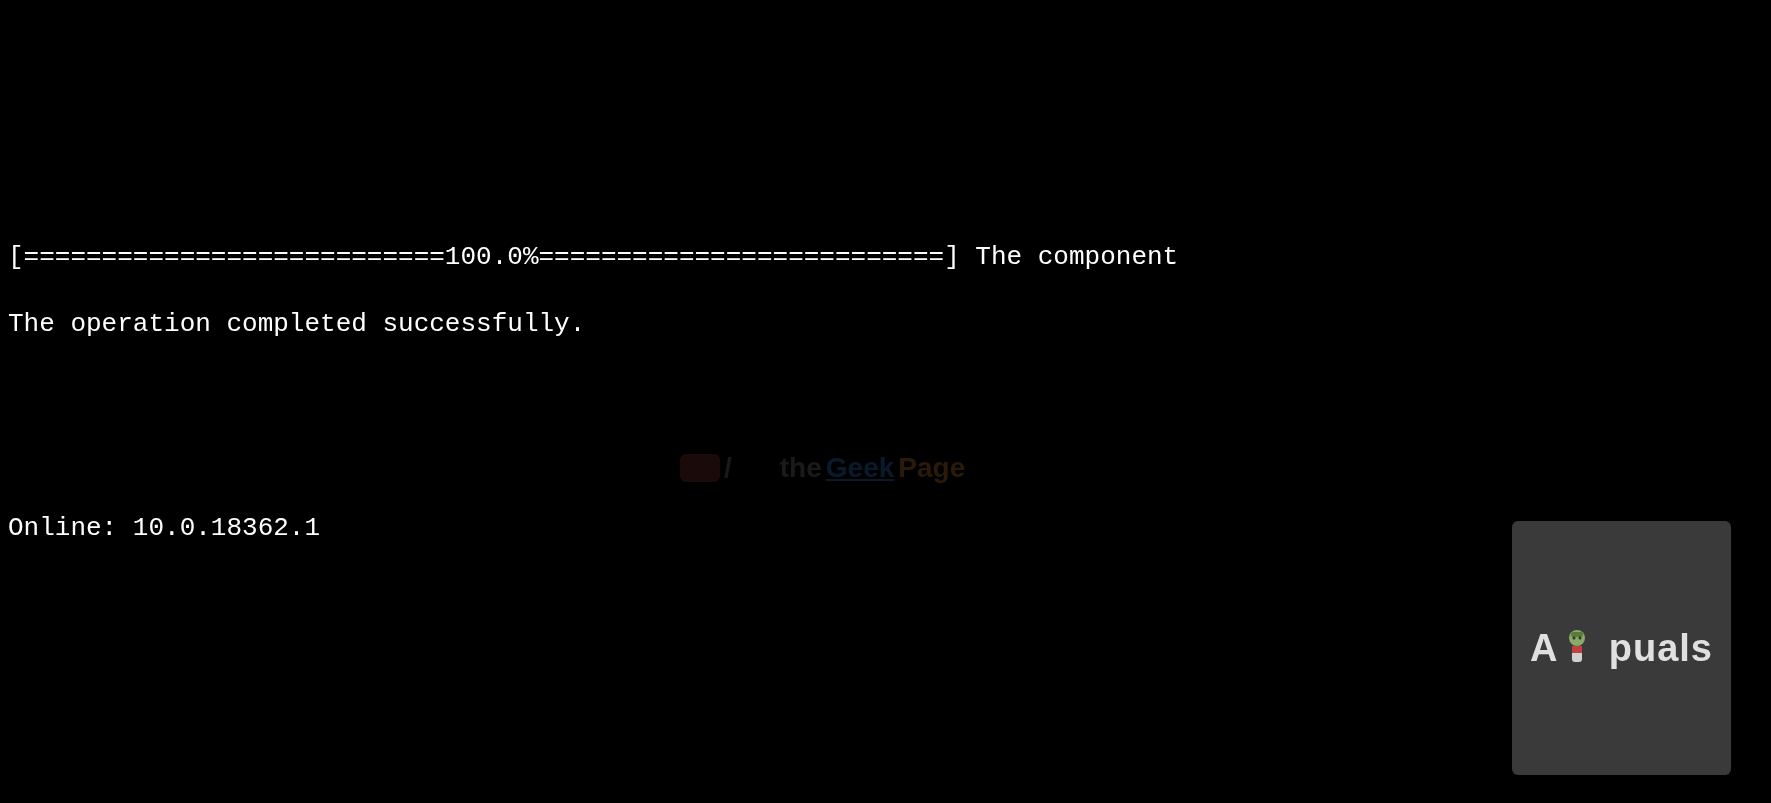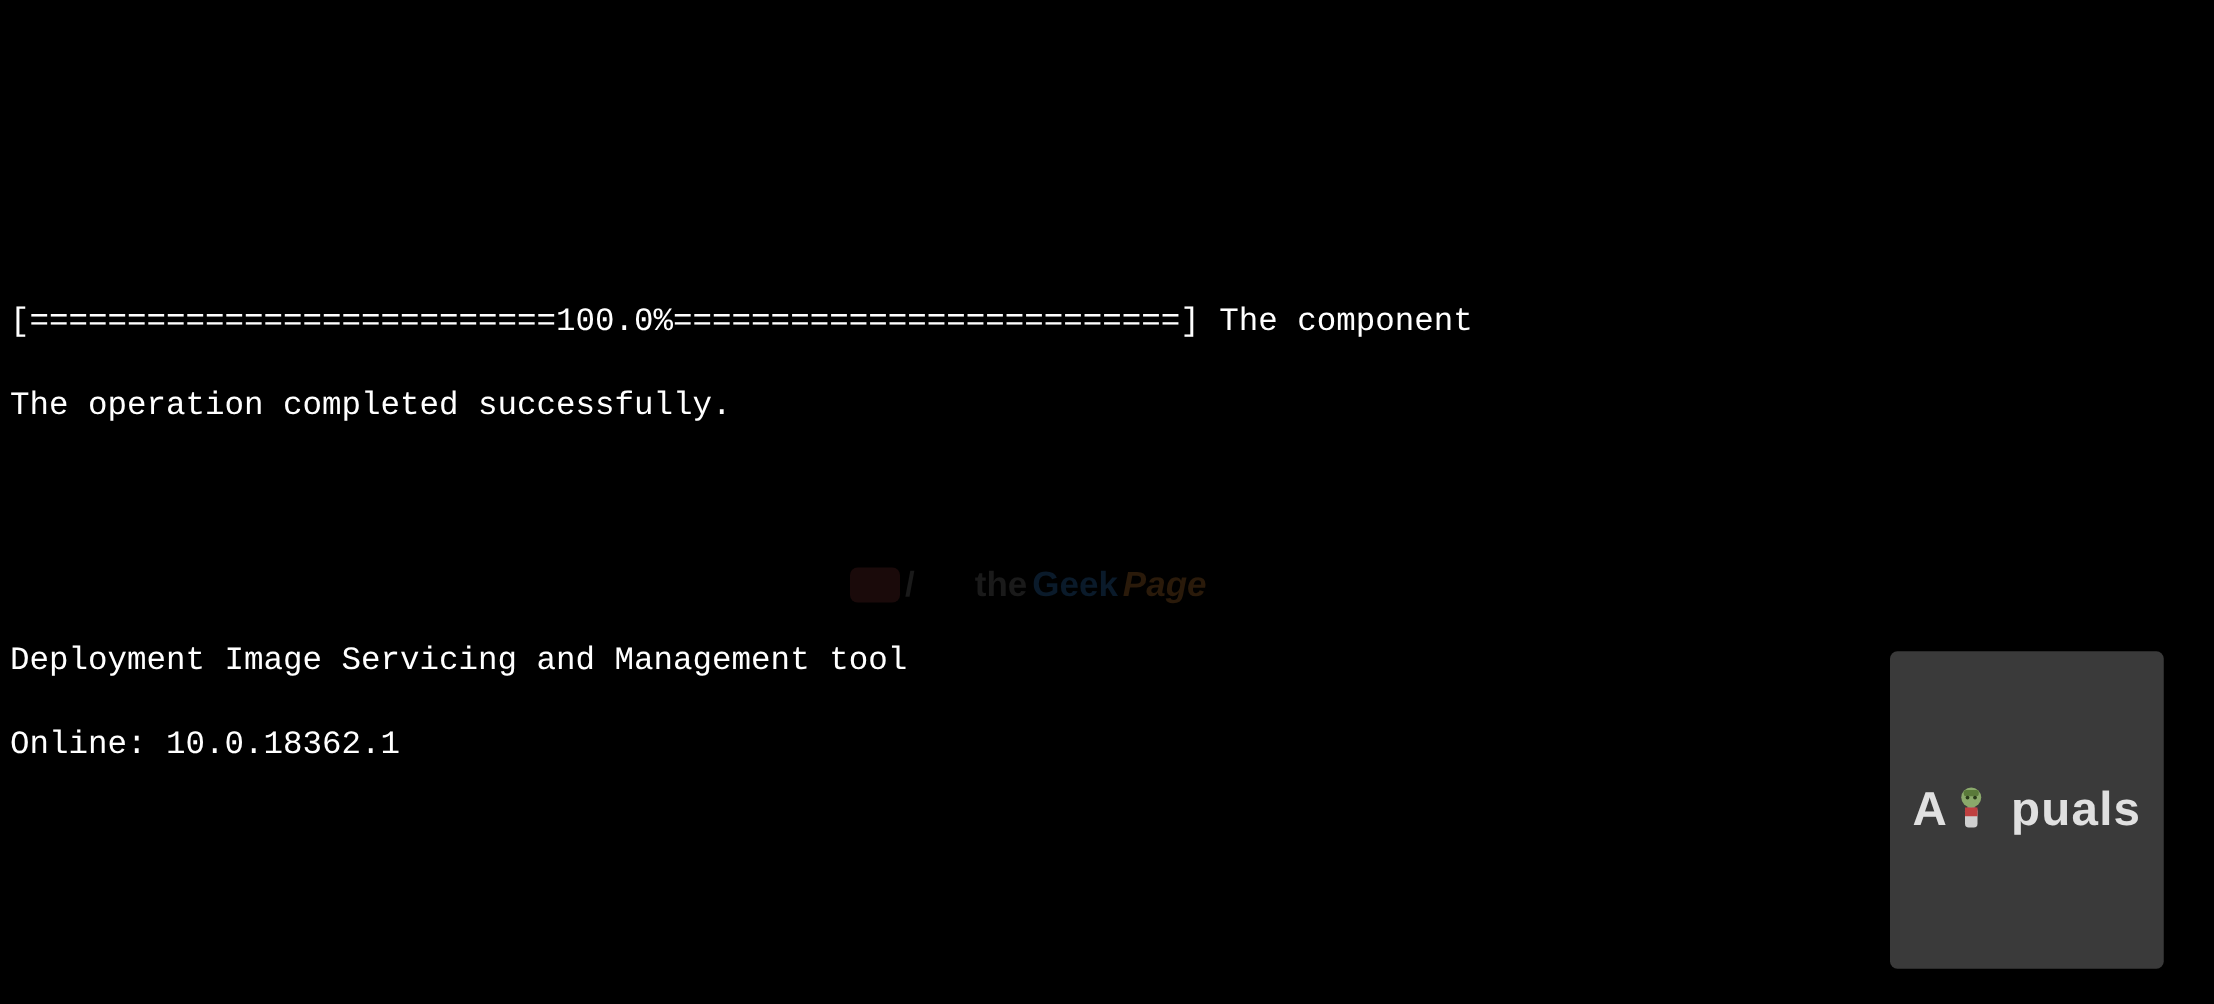--- a/index.html
+++ b/index.html
@@ -38,22 +38,22 @@
     .watermark .yt-icon {
       width: 40px;
       height: 28px;
       background: #1a0a0a;
       border-radius: 6px;
       display: inline-block;
       position: relative;
     }
     .watermark .slash { color: #1a1a1a; }
     .watermark .the { color: #1a1a1a; margin-left: 44px; }
-    .watermark .geek { color: #0a1a2a; }
-    .watermark .page { color: #2a1a0a; font-style: italic; }
+    .watermark .geek { color: #0a1a2a; text-decoration: underline; }
+    .watermark .page { color: #2a1a0a; }
     .logo-badge {
       position: absolute;
       bottom: 28px;
       right: 40px;
       background: #3a3a3a;
       color: #e0e0e0;
       font-family: Arial, sans-serif;
       font-size: 38px;
       font-weight: bold;
       padding: 8px 18px;
@@ -74,21 +74,20 @@
 <body>
 
 
 
 <div>
 <span class="terminal-line blank-line"></span>
 <span class="terminal-line">[===========================100.0%==========================] The component</span>
 <span class="terminal-line">The operation completed successfully.</span>
 <span class="terminal-line blank-line"></span>
 <span class="terminal-line blank-line"></span>
-<span class="terminal-line">Deployment Image Servicing and Management tool</span>
 <span class="terminal-line">Online: 10.0.18362.1</span>
 <span class="terminal-line blank-line"></span>
 
 
 
 
 
 
 </div>
 

